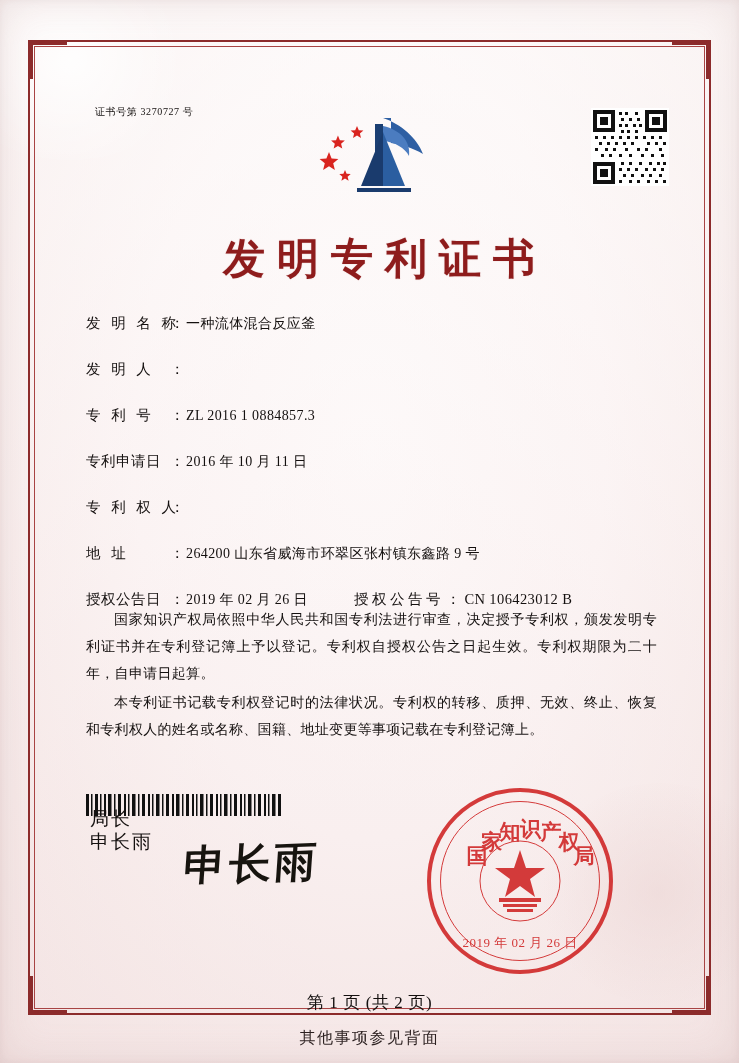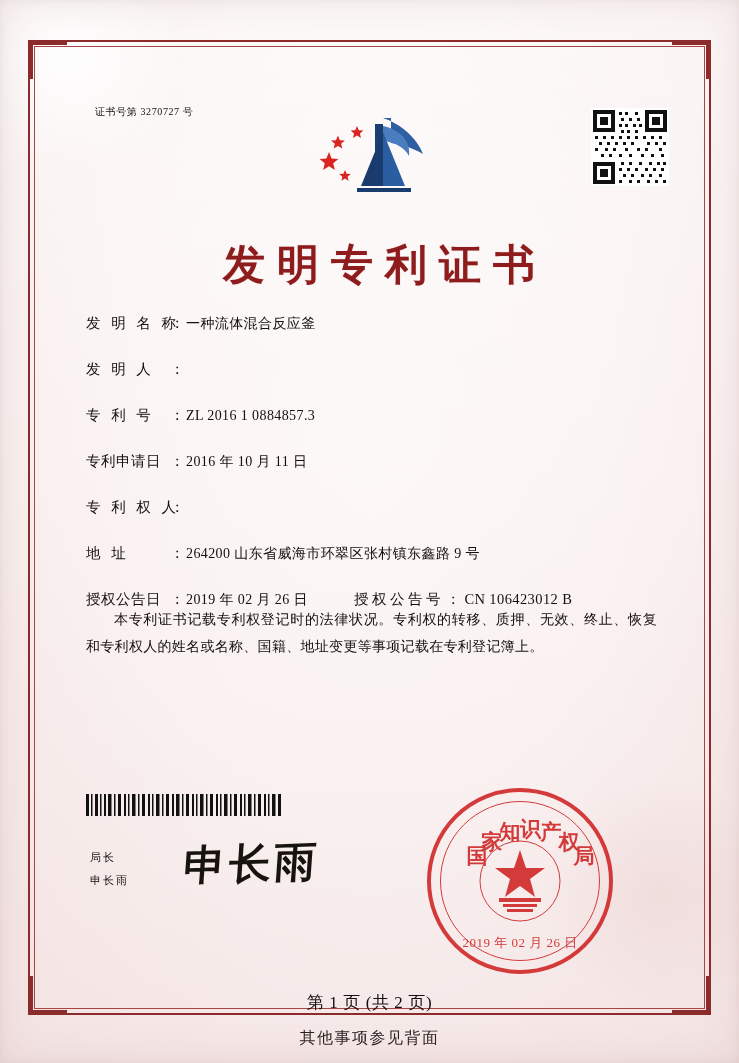--- a/index.html
+++ b/index.html
@@ -92,21 +92,21 @@
     right: 36px;
     top: 62px;
     width: 78px;
     height: 78px;
   }
 
   
   .title {
     position: absolute;
     left: 0; right: 0;
-    top: 191px;
+    top: 185px;
     text-align: center;
     font-size: 42px;
     font-weight: 700;
     letter-spacing: 12px;
     text-indent: 12px;
     color: #8e1c1c;
     font-family: "DejaVu Serif", "Liberation Serif", serif;
     text-shadow: 0 0 1px rgba(142,28,28,0.35);
     padding-left: 19px;
   }
@@ -170,22 +170,22 @@
     left: 52px;
     top: 748px;
     width: 196px;
     height: 22px;
   }
 
   
   .sig-block {
     position: absolute;
     left: 56px;
-    top: 800px;
-    font-size: 11px;
+    top: 761px;
+    font-size: 19px;
     line-height: 23px;
     letter-spacing: 2px;
     color: #14100f;
   }
   .handwriting {
     position: absolute;
     left: 150px;
     top: 790px;
     font-size: 42px;
     font-family: "DejaVu Serif", "Liberation Serif", serif;
@@ -431,20 +431,21 @@
         <span class="field-label tight">授权公告日</span>
         <span class="field-colon">：</span>
         <span class="field-value">2019 年 02 月 26 日</span>
         <span class="second-label">授权公告号</span>
         <span class="second-colon">：</span>
         <span class="second-value">CN 106423012 B</span>
       </div>
     </div>
 
     <div class="paras">
+      <p class="para">国家知识产权局依照中华人民共和国专利法进行审查，决定授予专利权，颁发发明专利证书并在专利登记簿上予以登记。专利权自授权公告之日起生效。专利权期限为二十年，自申请日起算。</p>
       <p class="para">本专利证书记载专利权登记时的法律状况。专利权的转移、质押、无效、终止、恢复和专利权人的姓名或名称、国籍、地址变更等事项记载在专利登记簿上。</p>
     </div>
 
     <div class="barcode">
       <svg viewBox="0 0 196 22" width="196" height="22" preserveAspectRatio="none" aria-hidden="true">
         <g fill="#111111">
           <rect x="0" y="0" width="3" height="22"></rect>
             <rect x="5" y="0" width="1.5" height="22"></rect>
           <rect x="9" y="0" width="3" height="22"></rect>
             <rect x="14" y="0" width="1.5" height="22"></rect>

